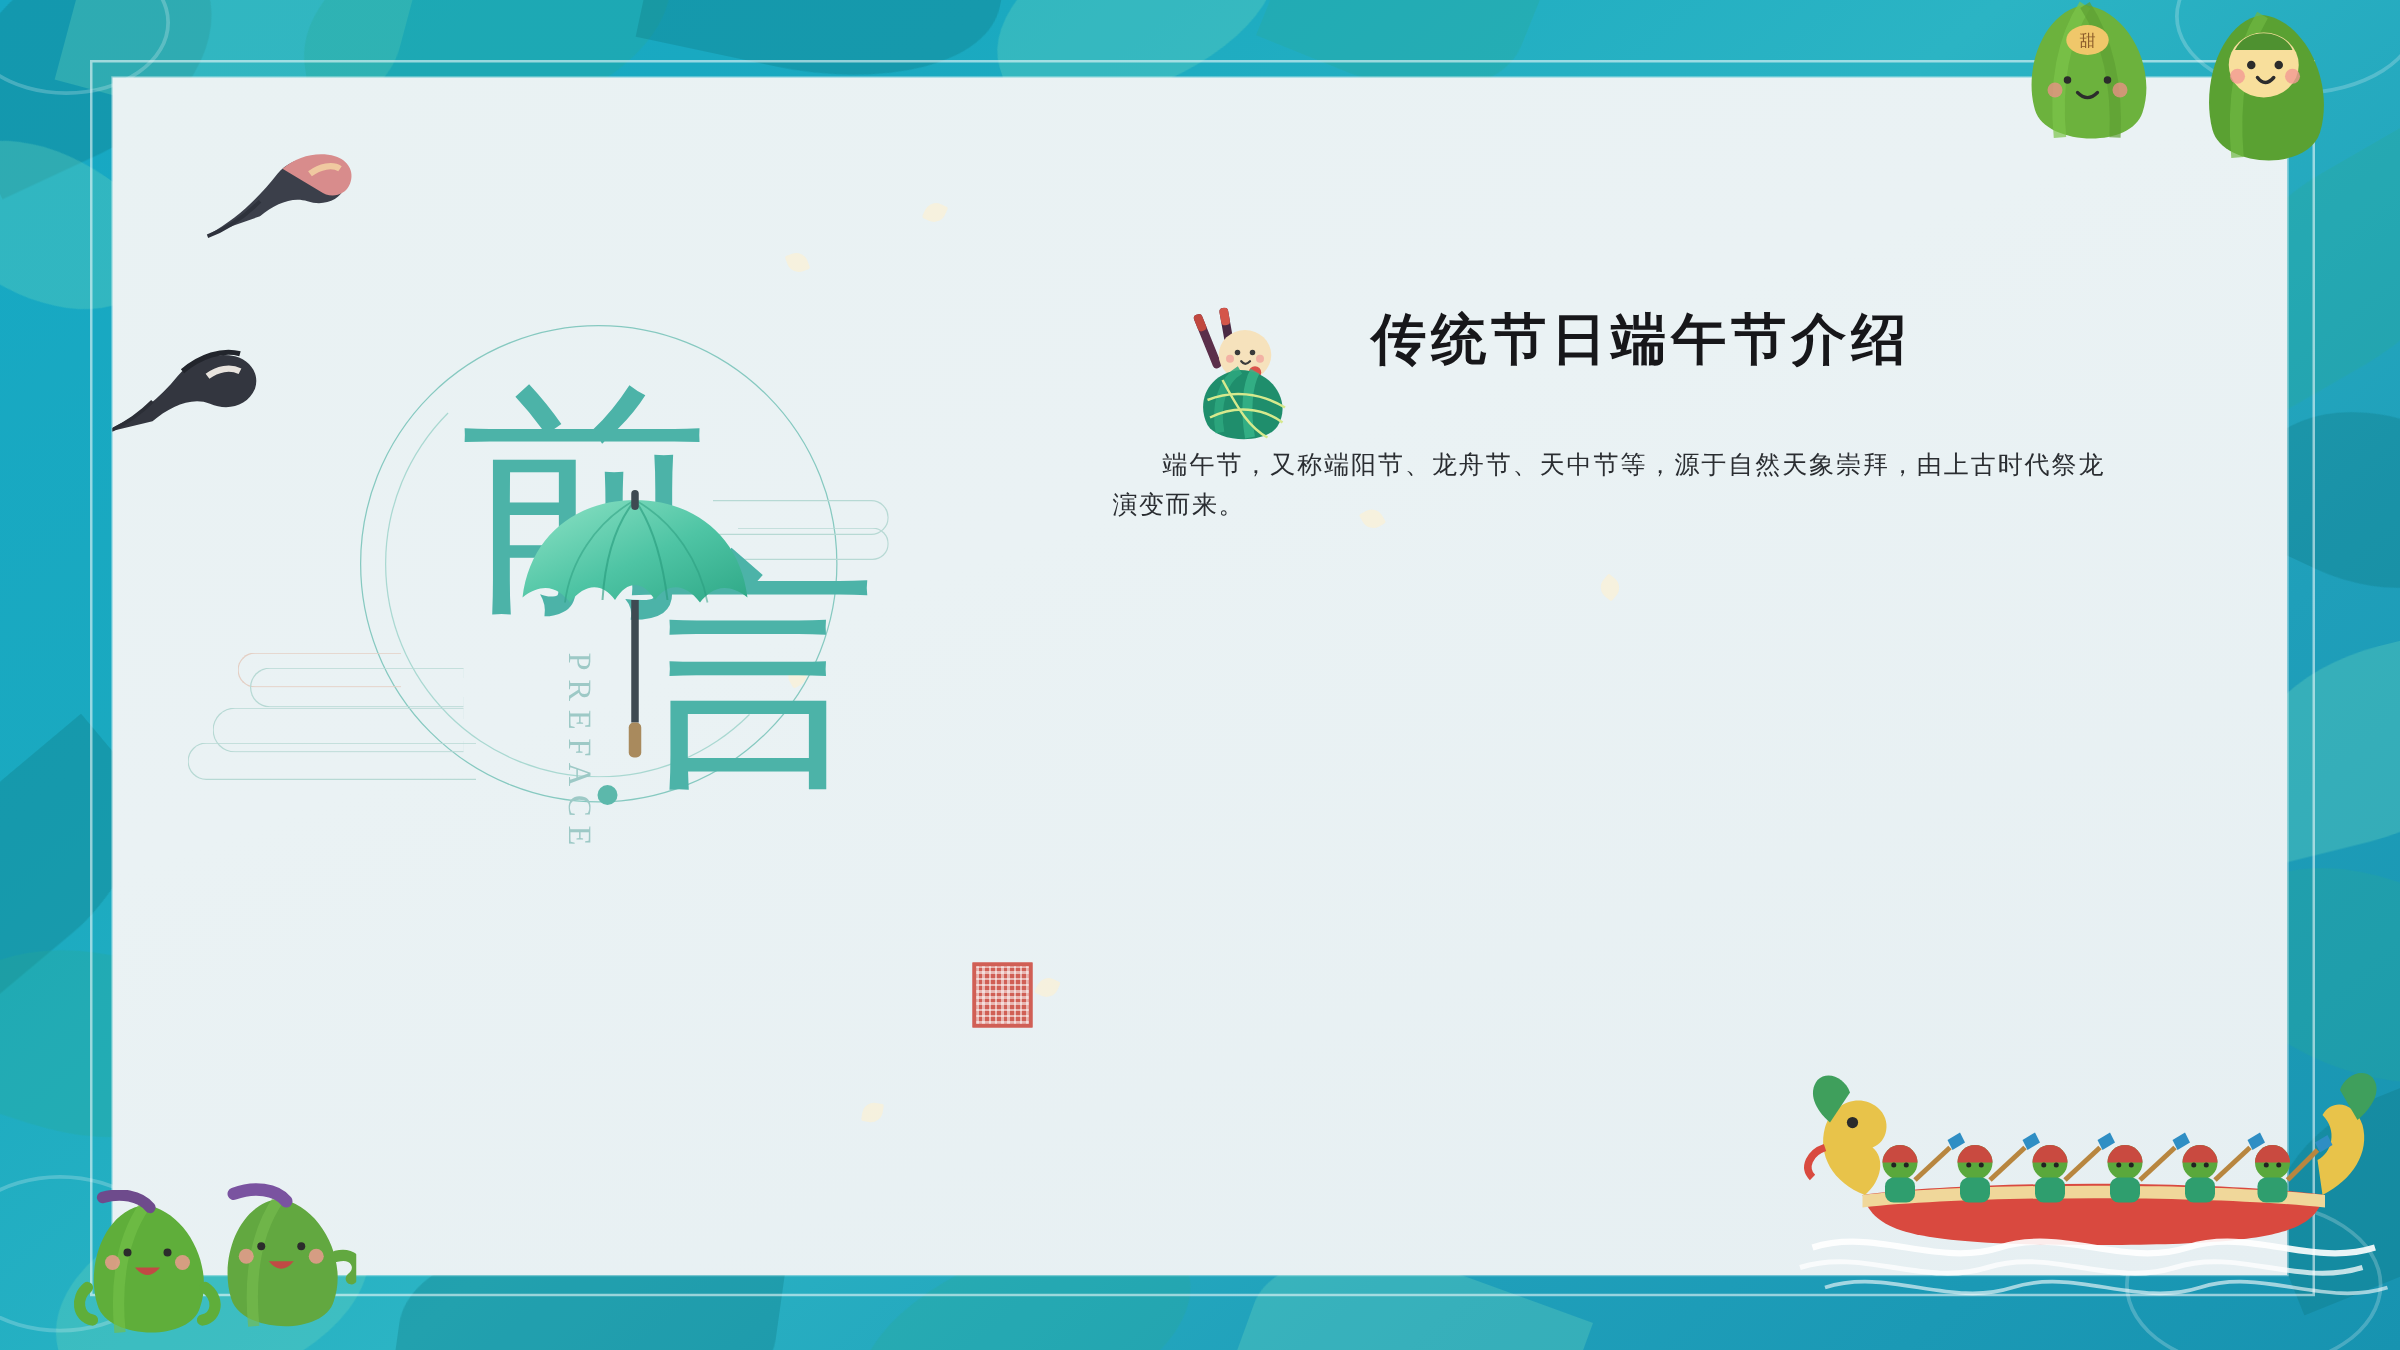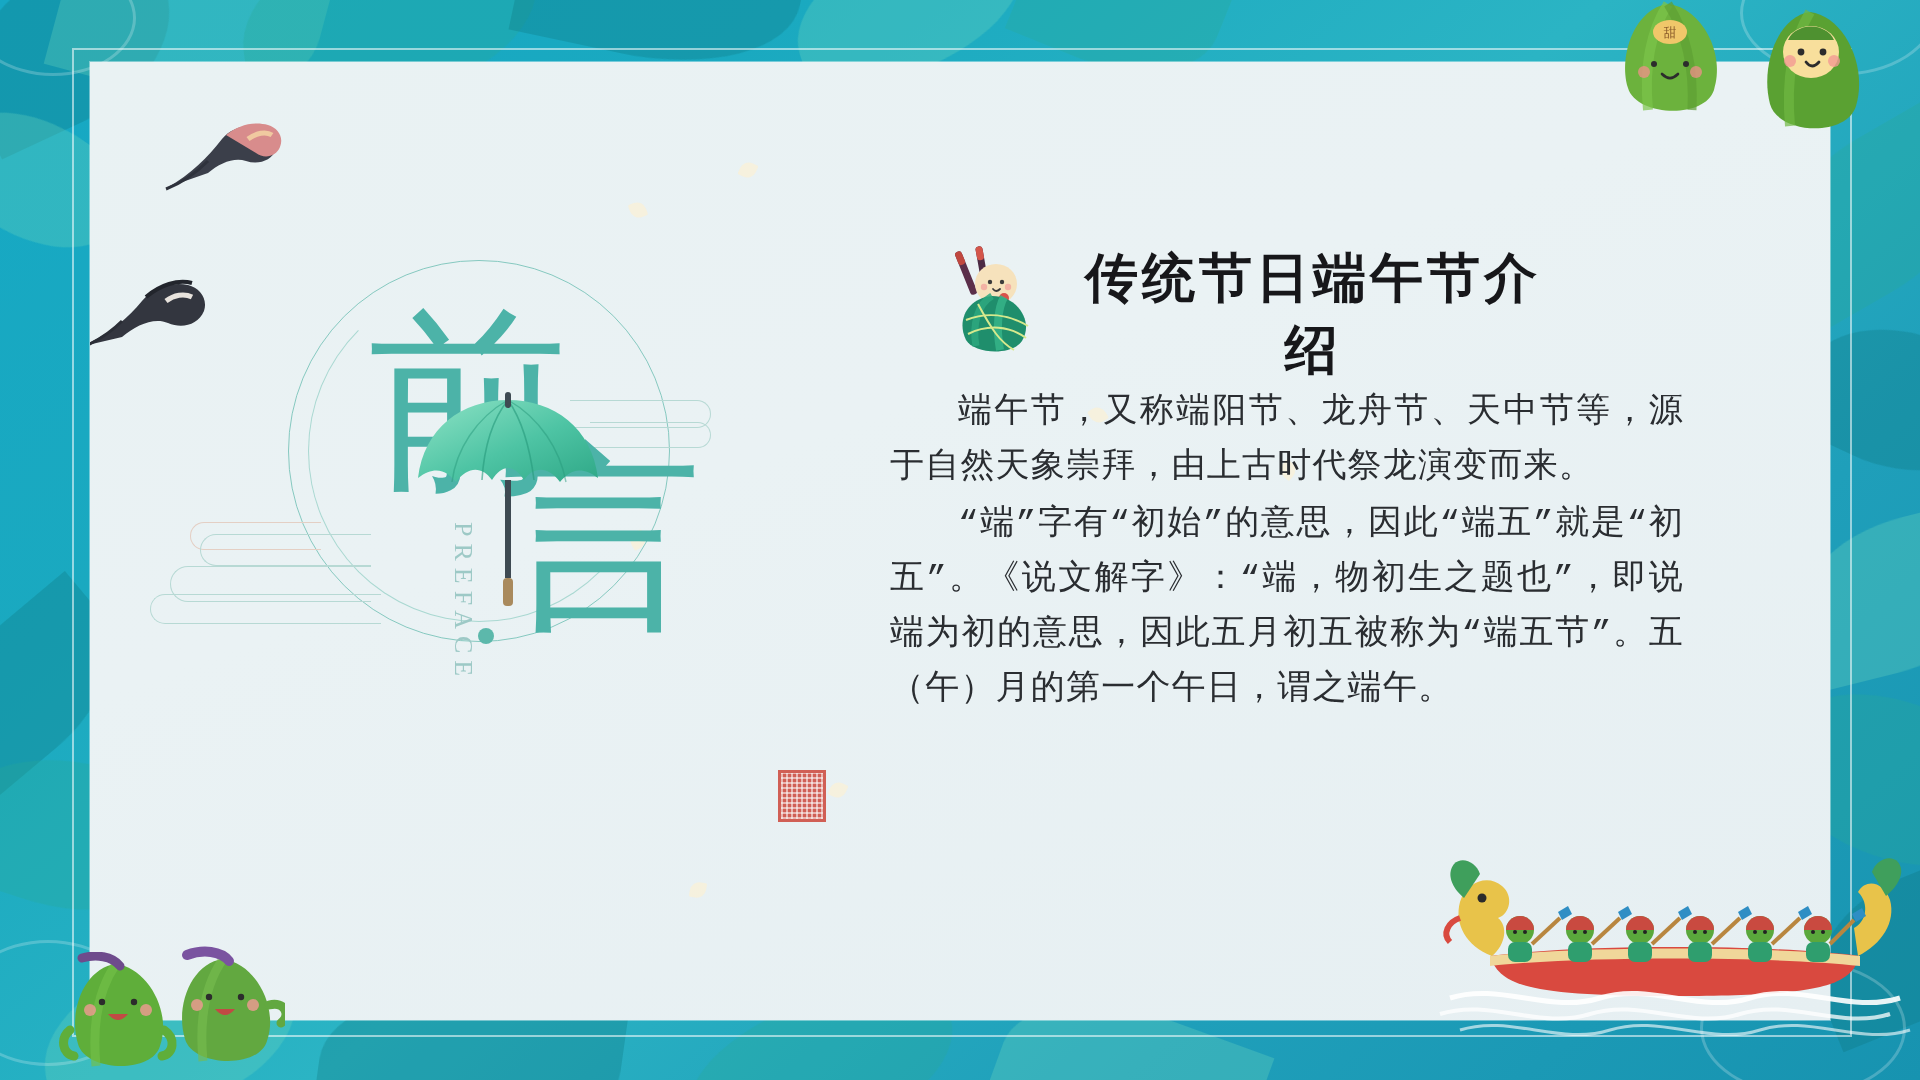--- a/index.html
+++ b/index.html
@@ -141,30 +141,30 @@
   }
   #title-row {
     display: flex;
     align-items: flex-start;
     gap: 18px;
     margin-left: 54px;
   }
   #title-text {
     font-family: "Liberation Sans", "DejaVu Sans", sans-serif;
     font-weight: bold;
-    font-size: 53px;
+    font-size: 44px;
     letter-spacing: 4px;
     color: #17171a;
     line-height: 1.35;
     text-align: center;
     width: 510px;
   }
   .para {
-    font-family: Liberation Mono, monospace;
-    font-size: 34px;
+    font-family: Liberation Serif, serif;
+    font-size: 20px;
     line-height: 1.62;
     color: #2a2d31;
     text-indent: 2em;
     letter-spacing: 1.2px;
     text-align: justify;
     margin: 0 16px 2px 0;
   }
 
   
   .sprite { position: absolute; }
@@ -294,21 +294,20 @@
           <path d="M48 50 C34 58 28 78 32 100" stroke="#2ea87f" stroke-width="7" fill="none" opacity=".85"></path>
           <path d="M60 51 C54 62 52 82 56 104" stroke="#37b68b" stroke-width="8" fill="none" opacity=".8"></path>
           <path d="M22 74 C42 66 64 68 84 80" stroke="#d6e98d" stroke-width="2" fill="none"></path>
           <path d="M24 88 C44 78 66 80 82 92" stroke="#d6e98d" stroke-width="2" fill="none"></path>
           <path d="M34 58 C48 84 56 96 70 104" stroke="#d6e98d" stroke-width="2" fill="none"></path>
         </svg>
         <div id="title-text">传统节日端午节介绍</div>
       </div>
 
       <p class="para">端午节，又称端阳节、龙舟节、天中节等，源于自然天象崇拜，由上古时代祭龙演变而来。</p>
-      <p class="para">“端”字有“初始”的意思，因此“端五”就是“初五”。《说文解字》：“端，物初生之题也”，即说端为初的意思，因此五月初五被称为“端五节”。五（午）月的第一个午日，谓之端午。</p>
     </div>
 
   </div>
 
   <svg class="sprite" style="left:1610px; top:-2px;" width="120" height="130" viewBox="0 0 120 130">
     <path d="M58 6 C26 10 8 56 18 90 C26 118 94 122 104 92 C116 56 92 10 58 6 Z" fill="#6cb23d"></path>
     <path d="M58 6 C40 34 34 70 38 112" stroke="#7cc44a" stroke-width="10" fill="none" opacity=".7"></path>
     <path d="M58 6 C76 34 84 70 82 112" stroke="#5ea033" stroke-width="9" fill="none" opacity=".7"></path>
     <ellipse cx="60" cy="34" rx="17" ry="12" fill="#f0c76a"></ellipse>
     <text x="60" y="39" font-size="13" text-anchor="middle" fill="#8a5b2a" font-family="Liberation Sans, sans-serif">甜</text>

